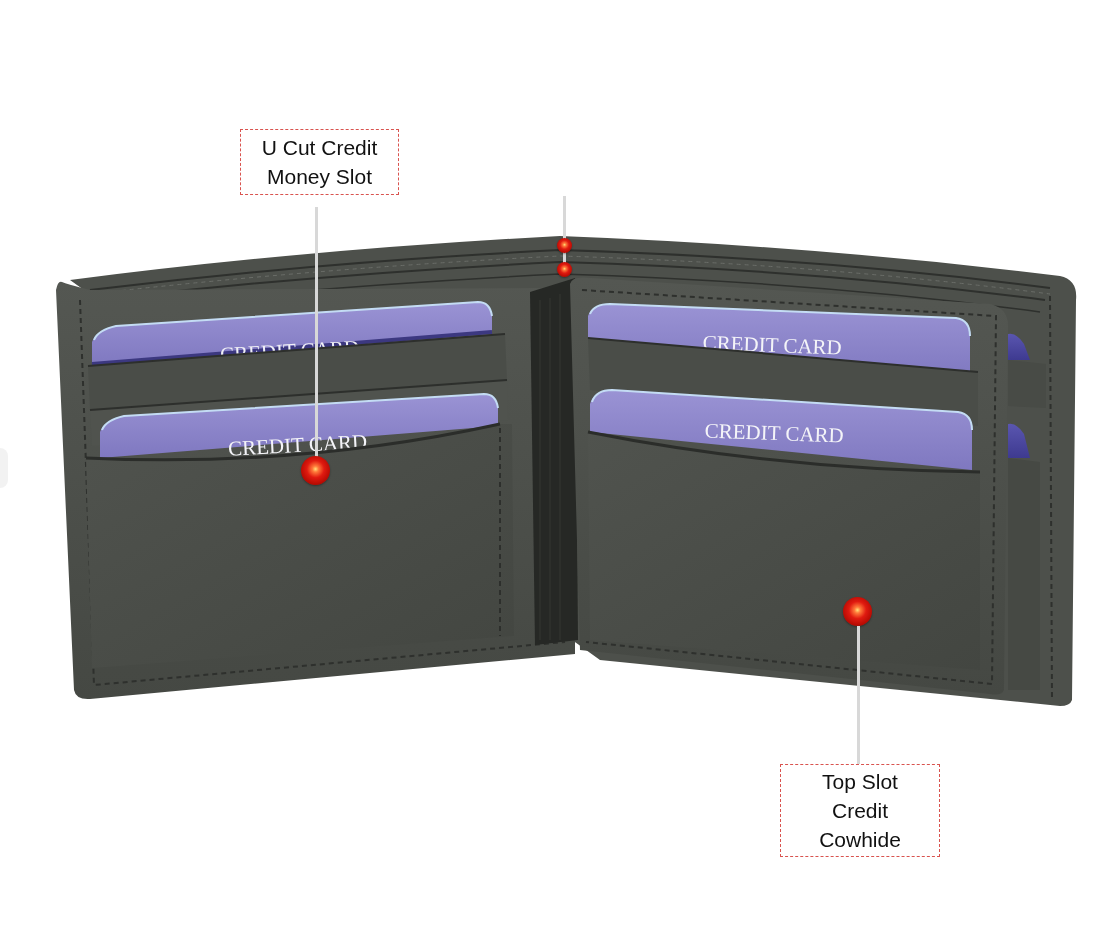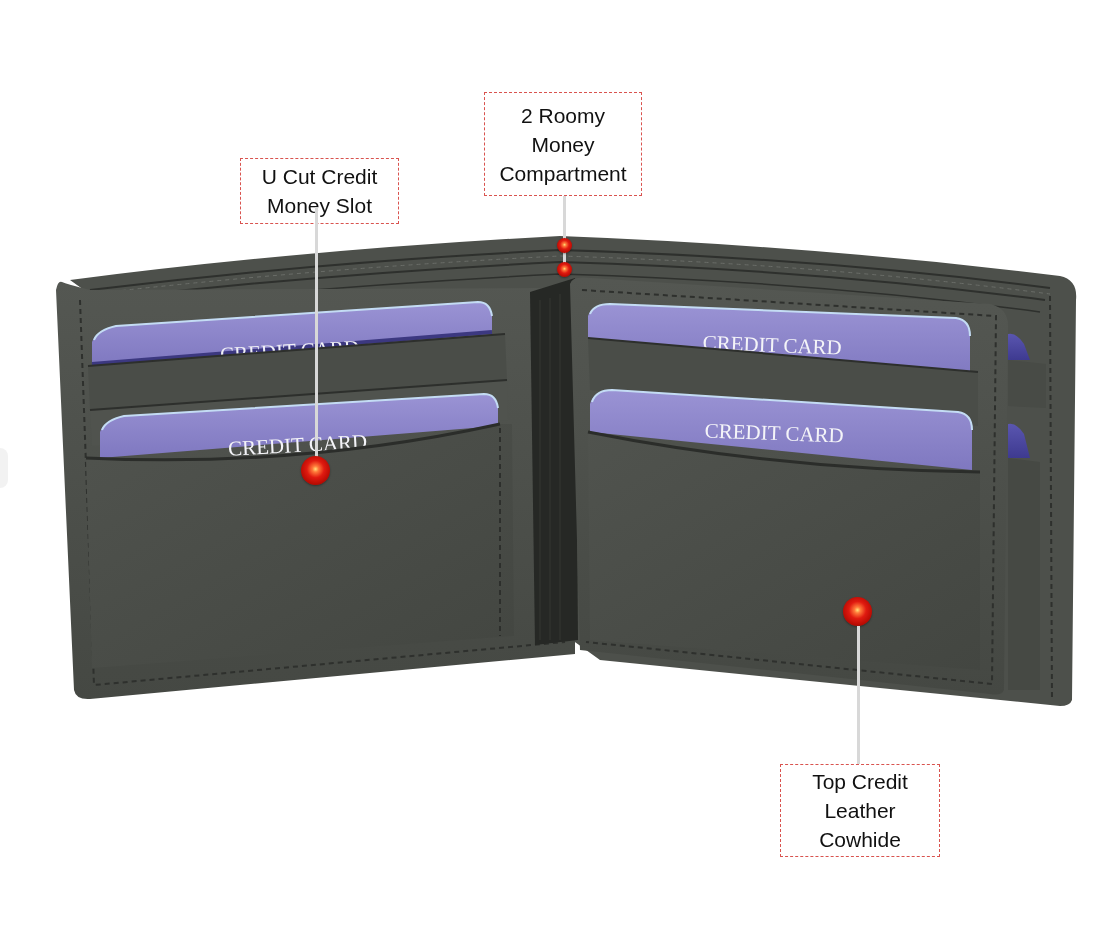--- a/index.html
+++ b/index.html
@@ -112,37 +112,32 @@
 
     <g>
       <path d="M1008 334 Q1016 332 1024 344 L1030 360 L1008 360 Z" fill="url(#cardDark)"></path>
       <path d="M1008 424 Q1016 422 1024 434 L1030 458 L1008 458 Z" fill="url(#cardDark)"></path>
       <path d="M1008 360 L1046 364 L1046 408 L1008 406 Z" fill="#484b46"></path>
       <path d="M1008 458 L1040 462 L1040 690 L1008 690 Z" fill="#464944"></path>
       <path d="M1050 296 L1052 700" stroke="#2e302d" stroke-width="2" stroke-dasharray="5 4"></path>
     </g>
   </svg>
 
-  <div class="callout" style="left:240px; top:158px; width:159px; height:66px;">
+  <div class="callout" style="left:240px; top:129px; width:159px; height:66px;">
     <span>U Cut Credit</span>
     <span>Money Slot</span>
   </div>
   <div class="leader" style="left:315px; top:207px; height:262px;"></div>
   <div class="pin" style="left:301px; top:456px; width:29px; height:29px;"></div>
 
-  <div class="callout" style="left:484px; top:92px; width:158px; height:104px;">
-    <span>2 Roomy</span>
-    <span>Money</span>
-    <span>Compartment</span>
-  </div>
   <div class="leader" style="left:563px; top:196px; height:74px;"></div>
   <div class="pin" style="left:557px; top:238px; width:15px; height:15px;"></div>
   <div class="pin" style="left:557px; top:262px; width:15px; height:15px;"></div>
 
   <div class="pin" style="left:843px; top:597px; width:29px; height:29px;"></div>
   <div class="leader" style="left:857px; top:626px; height:138px;"></div>
   <div class="callout" style="left:780px; top:764px; width:160px; height:93px;">
-    <span>Top Credit</span>
-    <span>Leather</span>
+    <span>Top Slot</span>
+    <span>Credit</span>
     <span>Cowhide</span>
   </div>
 
 </div>
 
 </body></html>

